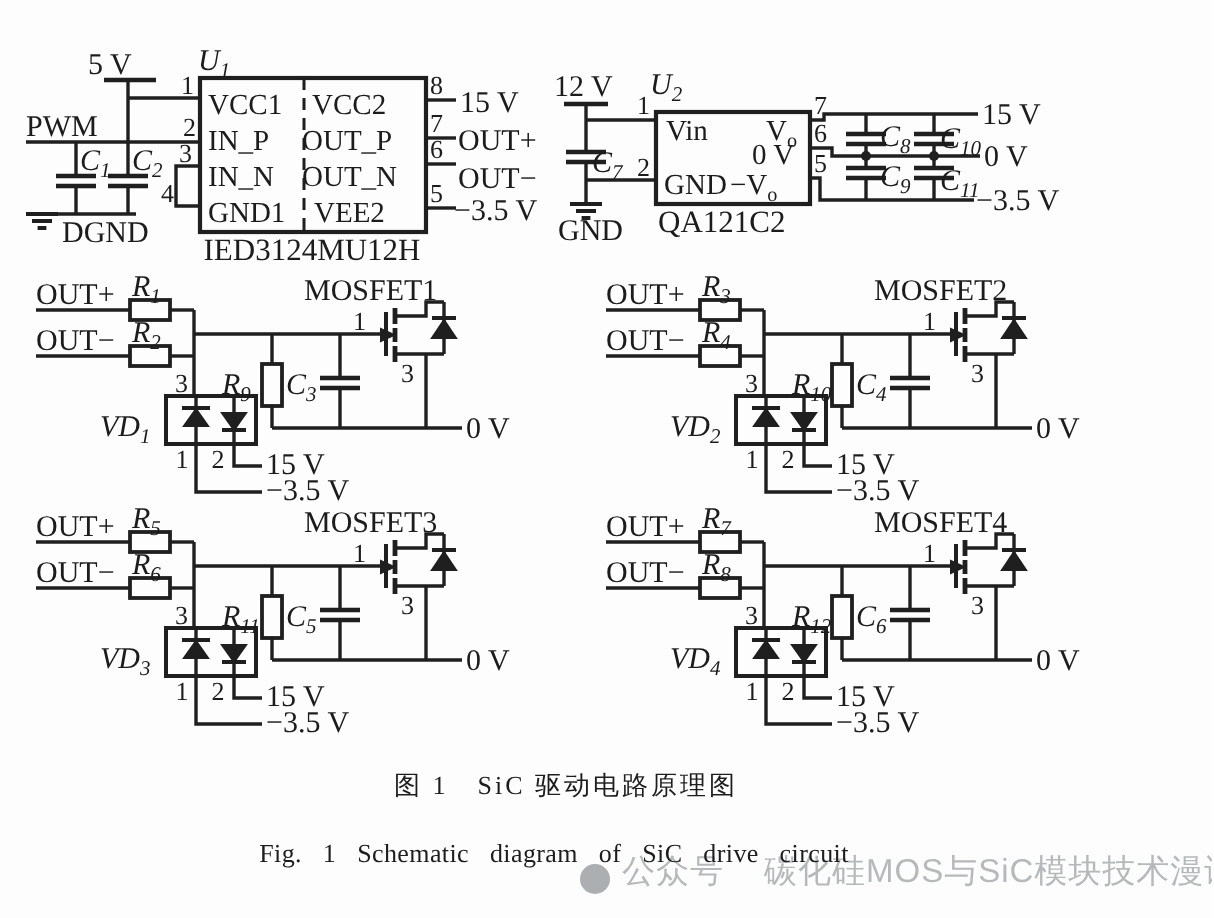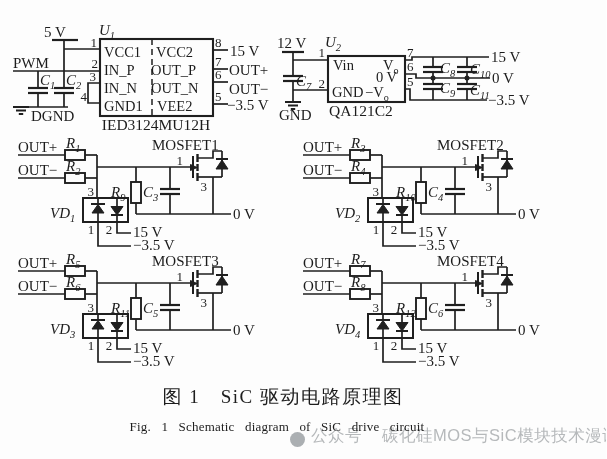--- a/index.html
+++ b/index.html
@@ -1,20 +1,20 @@
 <!DOCTYPE html>
 <html><head>
 <meta charset="utf-8">
 <style>
   html,body{margin:0;padding:0;background:#ffffff;}
   .stage{position:relative;width:606px;height:459px;background:#fdfdfd;overflow:hidden;
          font-family:"Liberation Serif","DejaVu Serif",serif;}
   .stage svg{position:absolute;top:0;left:0;z-index:0;}
   .caption-cn{position:absolute;top:384px;left:0;width:566px;text-align:center;
-              font-size:19px;letter-spacing:1.5px;color:#1d1d1d;z-index:2;}
+              font-size:13px;letter-spacing:1.5px;color:#1d1d1d;z-index:2;}
   .caption-en{position:absolute;top:419px;left:0;width:554px;text-align:center;
               font-size:13px;word-spacing:7px;letter-spacing:.2px;color:#1d1d1d;z-index:2;}
   .watermark{position:absolute;top:425px;left:250px;display:flex;align-items:flex-end;
              color:#b6b9bb;font-family:Liberation Sans, sans-serif;font-size:16.5px;
              letter-spacing:.5px;white-space:nowrap;z-index:1;padding-left:40px;}
   .wm-circle{width:15px;height:15px;border-radius:50%;background:#abafb2;
              display:inline-block;margin-right:6px;flex:0 0 auto;}
   .wm-main{margin-left:20px;}
 </style>
 </head>

